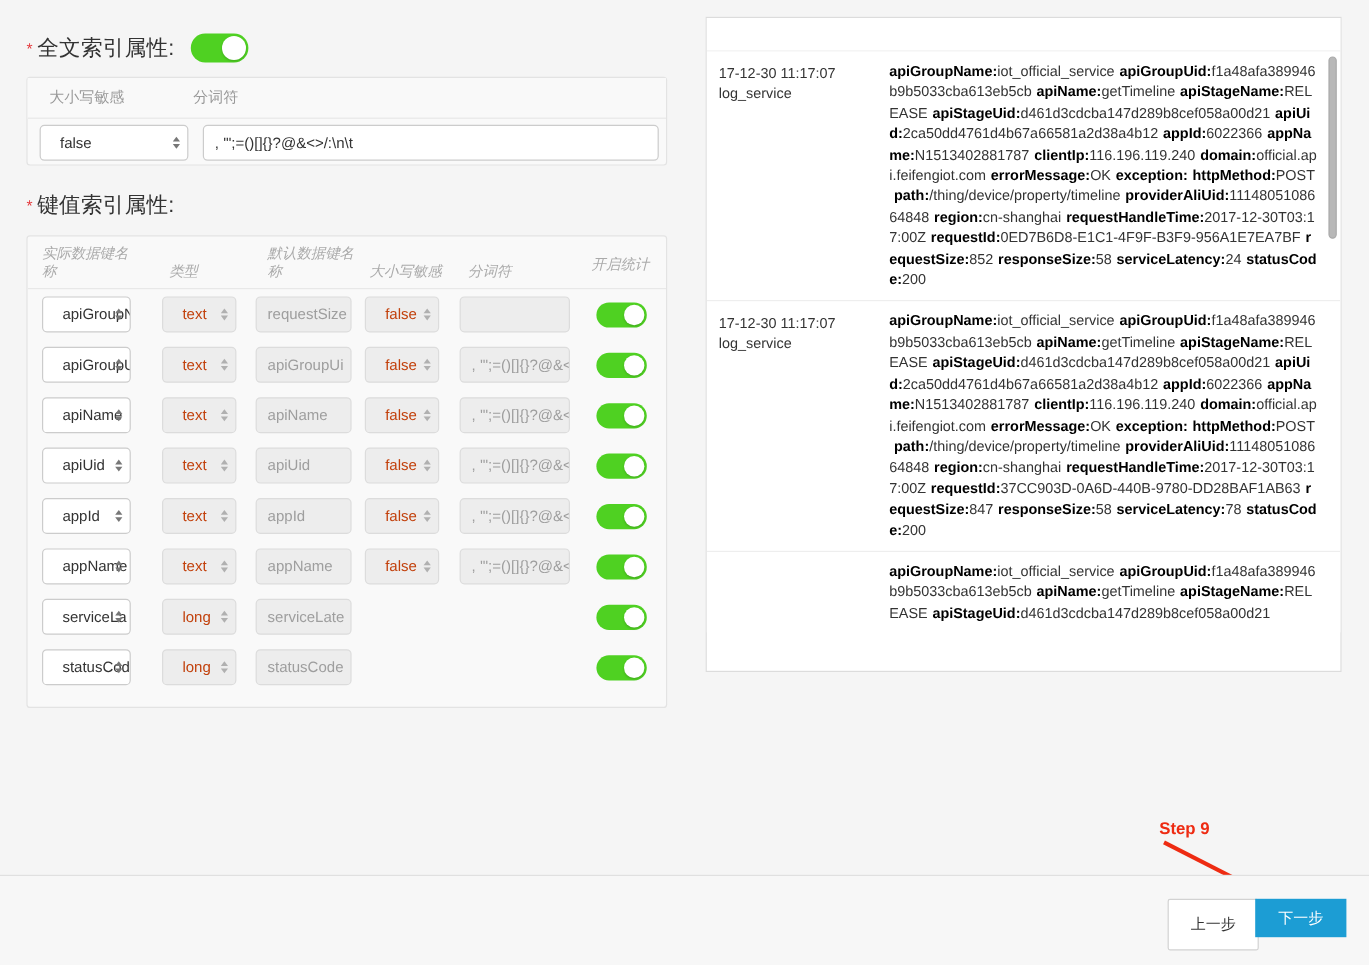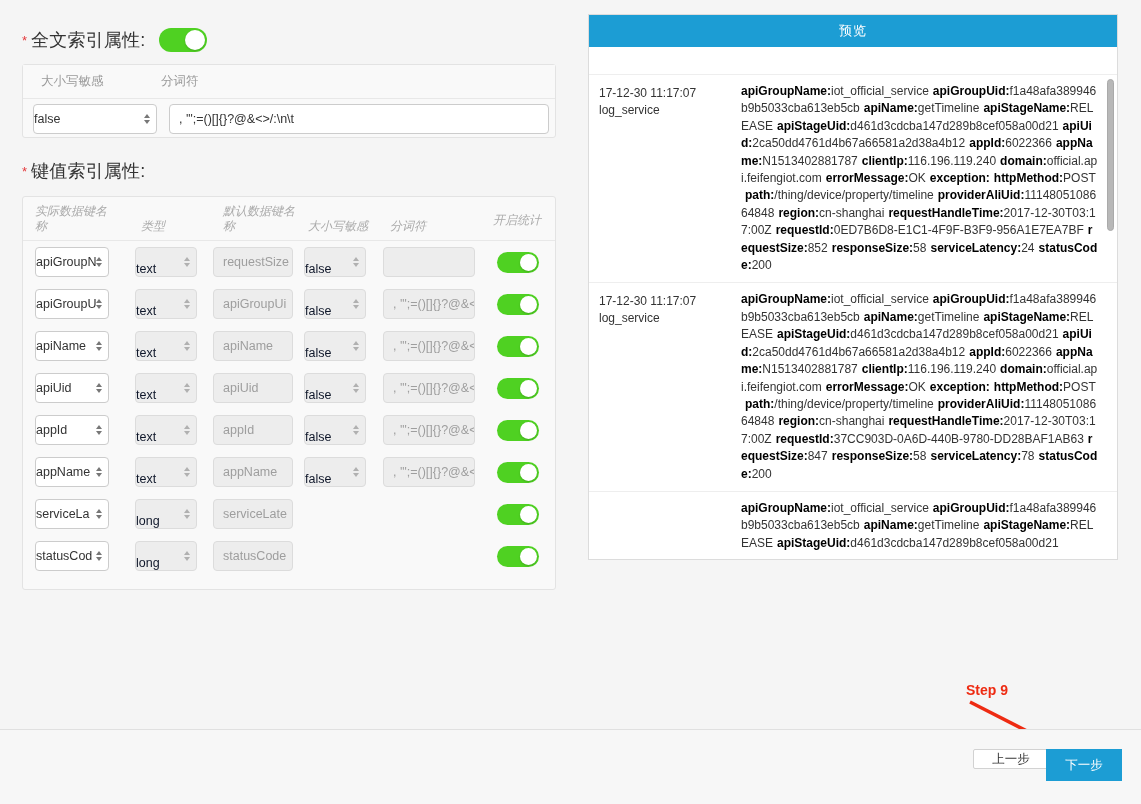--- a/index.html
+++ b/index.html
@@ -53,31 +53,31 @@
   }
   #fulltext-card .card-head .col-t { color: #999; font-size: 12.5px; }
   #fulltext-card .card-head .col-t.a { margin-left: 18px; width: 120px; }
   #fulltext-card .card-head .col-t.b { margin-left: 0px; }
   #fulltext-card .card-body { display: flex; align-items: center; padding: 5px 0 0 10px; }
 
   
   .sel {
     position: relative; height: 30px; border: 1px solid #ccc; border-radius: 4px;
     background: #fff; display: flex; align-items: center;
-    font-size: 12.5px; color: #333; padding: 0 20px 0 0;
+    font-size: 12.5px; color: #333; padding: 0 20px 0 16px;
     overflow: hidden; white-space: nowrap;
   }
   .sel .arrows {
     position: absolute; right: 6px; top: 50%; transform: translateY(-50%);
     display: flex; flex-direction: column; line-height: 0;
   }
   .sel .arrows i { display:block; width:0; height:0; border-left:3.5px solid transparent; border-right:3.5px solid transparent; }
   .sel .arrows i.up { border-bottom: 4px solid #777; margin-bottom: 2px; }
   .sel .arrows i.dn { border-top: 4px solid #777; }
-  .sel.dis { background: #ededed; border-color: #dcdcdc; color: #0f172a; align-items: flex-end; }
+  .sel.dis { background: #ededed; border-color: #dcdcdc; color: #c2410c; }
   .sel.dis .arrows i.up { border-bottom-color: #b0b0b0; }
   .sel.dis .arrows i.dn { border-top-color: #b0b0b0; }
 
   .txtin {
     height: 30px; border: 1px solid #ccc; border-radius: 4px; background: #fff;
     font-size: 12.5px; color: #333; display: flex; align-items: center;
     padding: 0 9px; overflow: hidden; white-space: nowrap;
   }
   .txtin.dis { background: #ededed; border-color: #dcdcdc; color: #9e9e9e; }
 
@@ -163,21 +163,21 @@
   
   #divider {
     position: absolute; left: 0; top: 729px; width: 1141px; height: 1px;
     background: #e0e0e0;
   }
   #footer {
     position: absolute; left: 0; top: 730px; width: 1141px; height: 74px;
     background: #f7f7f7;
   }
   #btn-prev {
-    position: absolute; left: 973px; top: 19px; width: 76px; height: 20px;
+    position: absolute; left: 973px; top: 19px; width: 76px; height: 43px;
     border: 1px solid #d2d2d2; background: #fff; border-radius: 2px;
     display: flex; align-items: center; justify-content: center;
     font-size: 12.5px; color: #333;
   }
   #btn-next {
     position: absolute; left: 1046px; top: 19px; width: 76px; height: 32px;
     background: #1c9dd4; border-radius: 0;
     display: flex; align-items: center; justify-content: center;
     font-size: 12.5px; color: #fff;
   }
@@ -471,21 +471,20 @@
               <span>statusCode</span>
             </div>
             <div class="c6"><span class="toggle sm"><span class="knob"></span></span></div>
           </div>
         </div>
     </div>
 
   </div>
 
   <div id="preview">
-    <div id="preview-header">预览</div>
     <div id="preview-colhead">
       <span class="ch t">时间/IP</span>
       <span class="ch c">内容</span>
     </div>
     <div id="preview-body">
       <div id="preview-rows">
           <div class="log-row">
             <div class="time"><span>17-12-30 11:17:07</span><br><span>log_service</span></div>
             <div class="content"><b>apiGroupName:</b><span>iot_official_service</span><span class="sp"></span><b>apiGroupUid:</b><span>f1a48afa389946b9b5033cba613eb5cb</span><span class="sp"></span><b>apiName:</b><span>getTimeline</span><span class="sp"></span><b>apiStageName:</b><span>RELEASE</span><span class="sp"></span><b>apiStageUid:</b><span>d461d3cdcba147d289b8cef058a00d21</span><span class="sp"></span><b>apiUid:</b><span>2ca50dd4761d4b67a66581a2d38a4b12</span><span class="sp"></span><b>appId:</b><span>6022366</span><span class="sp"></span><b>appName:</b><span>N1513402881787</span><span class="sp"></span><b>clientIp:</b><span>116.196.119.240</span><span class="sp"></span><b>domain:</b><span>official.api.feifengiot.com</span><span class="sp"></span><b>errorMessage:</b><span>OK</span><span class="sp"></span><b>exception:</b><span></span><span class="sp"></span><b>httpMethod:</b><span>POST</span><span class="sp"></span><b>path:</b><span>/thing/device/property/timeline</span><span class="sp"></span><b>providerAliUid:</b><span>1114805108664848</span><span class="sp"></span><b>region:</b><span>cn-shanghai</span><span class="sp"></span><b>requestHandleTime:</b><span>2017-12-30T03:17:00Z</span><span class="sp"></span><b>requestId:</b><span>0ED7B6D8-E1C1-4F9F-B3F9-956A1E7EA7BF</span><span class="sp"></span><b>requestSize:</b><span>852</span><span class="sp"></span><b>responseSize:</b><span>58</span><span class="sp"></span><b>serviceLatency:</b><span>24</span><span class="sp"></span><b>statusCode:</b><span>200</span></div>
           </div>

